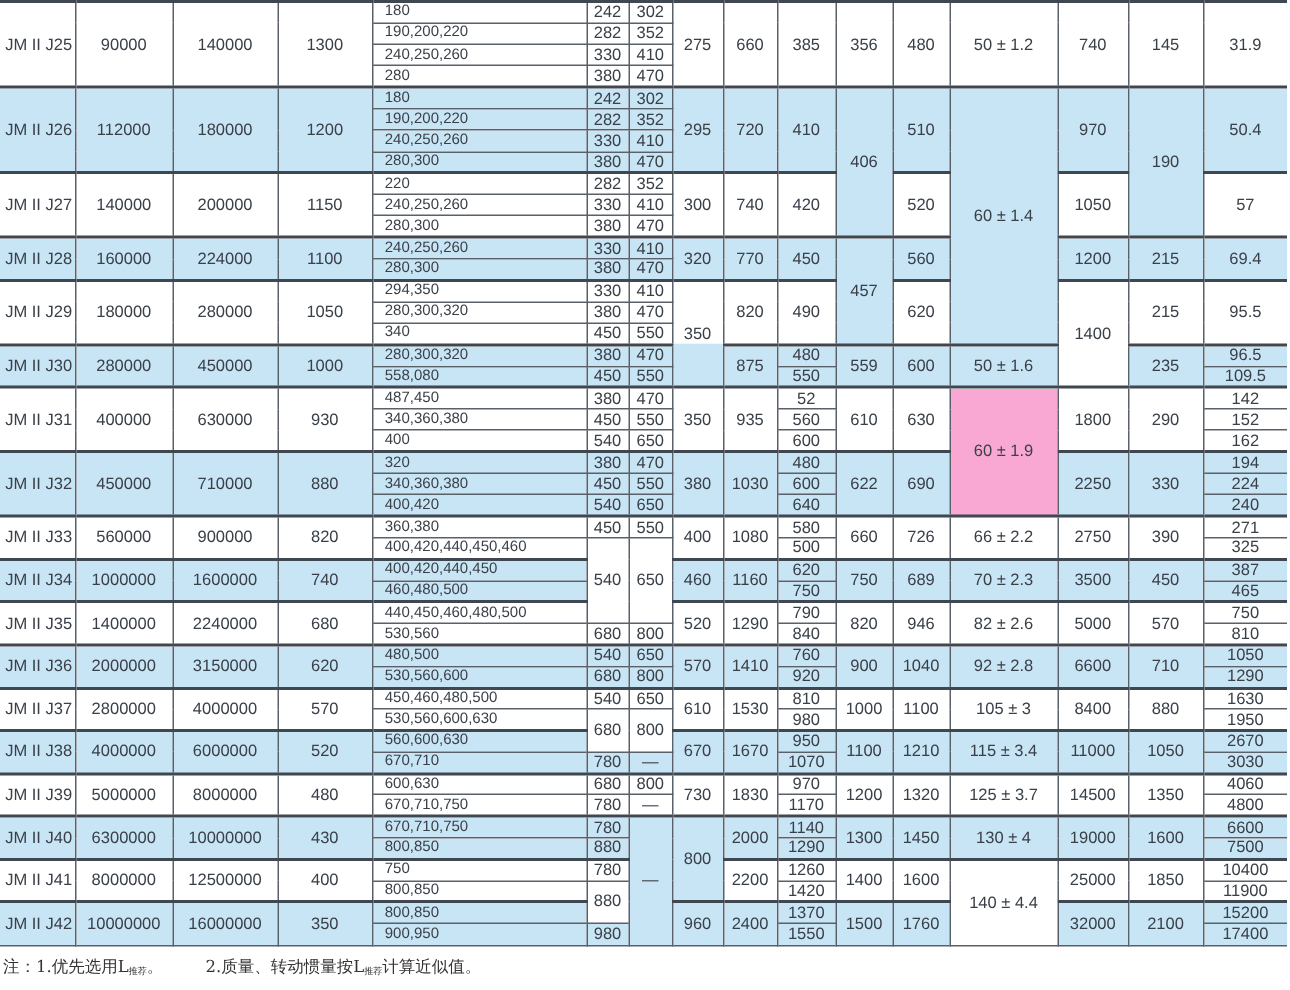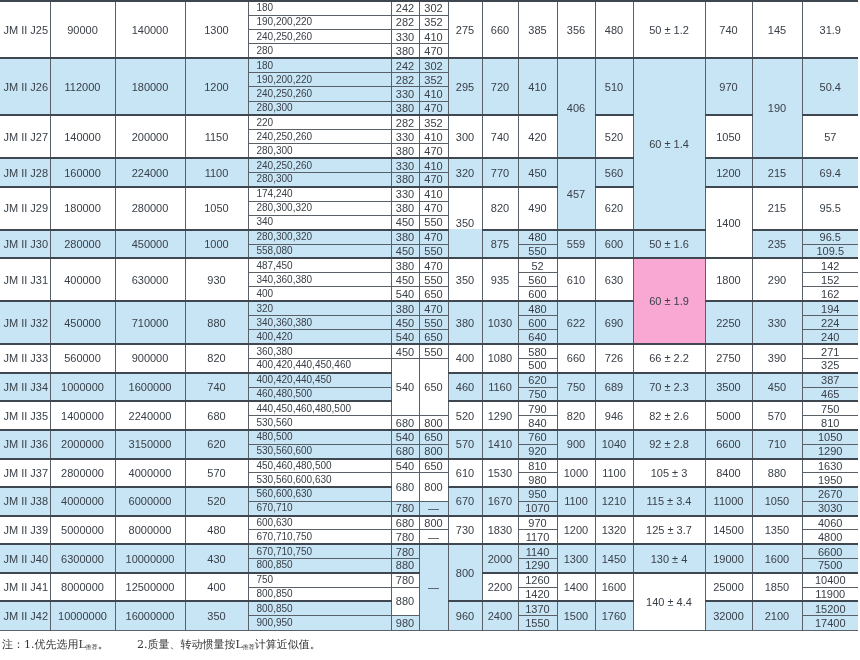--- a/index.html
+++ b/index.html
@@ -158,21 +158,21 @@
         <td class="bo">280,300</td>
         <td>380</td>
         <td>470</td>
       </tr>
 
 <tr class="gs">
         <td rowspan="3" class="l">JM II J29</td>
         <td rowspan="3">180000</td>
         <td rowspan="3">280000</td>
         <td rowspan="3">1050</td>
-        <td class="bo">174,240</td>
+        <td class="bo">294,350</td>
         <td>330</td>
         <td>410</td>
         <td rowspan="5" class="g35">350</td>
         <td rowspan="3">820</td>
         <td rowspan="3">490</td>
         <td rowspan="3">620</td>
         <td rowspan="5">1400</td>
         <td rowspan="3">215</td>
         <td rowspan="3" class="r">95.5</td>
       </tr>

